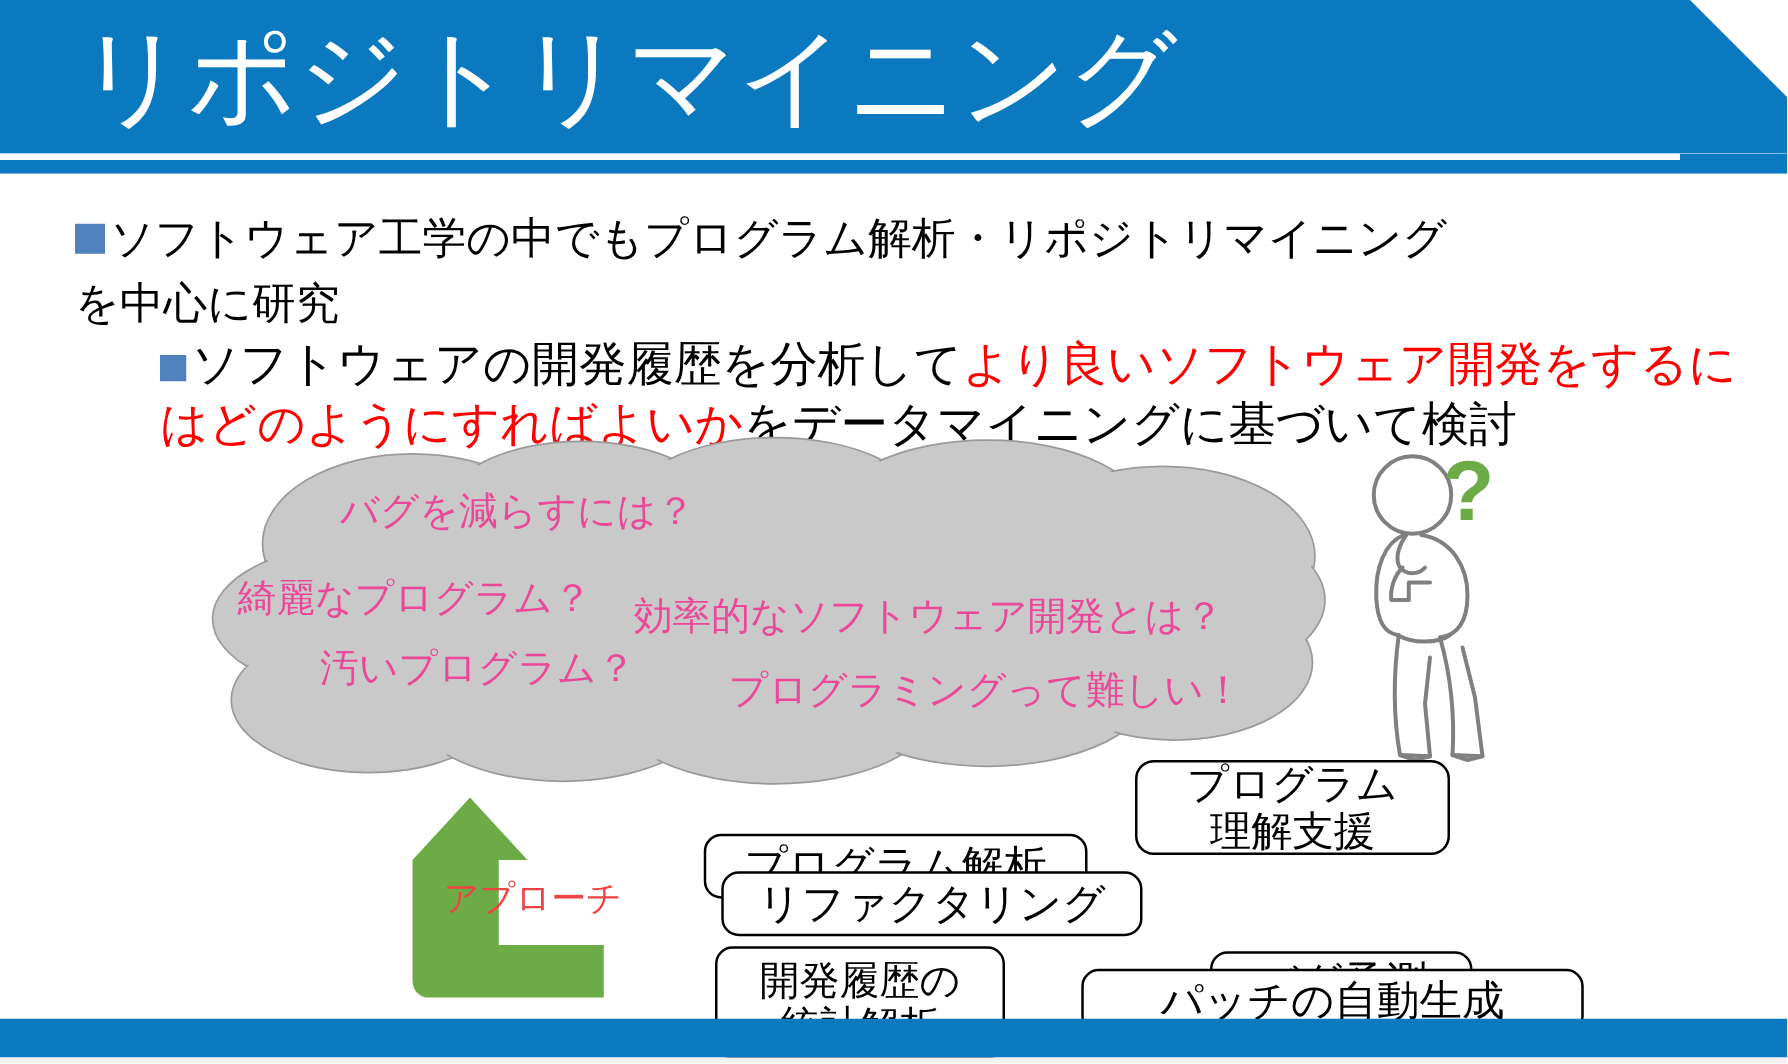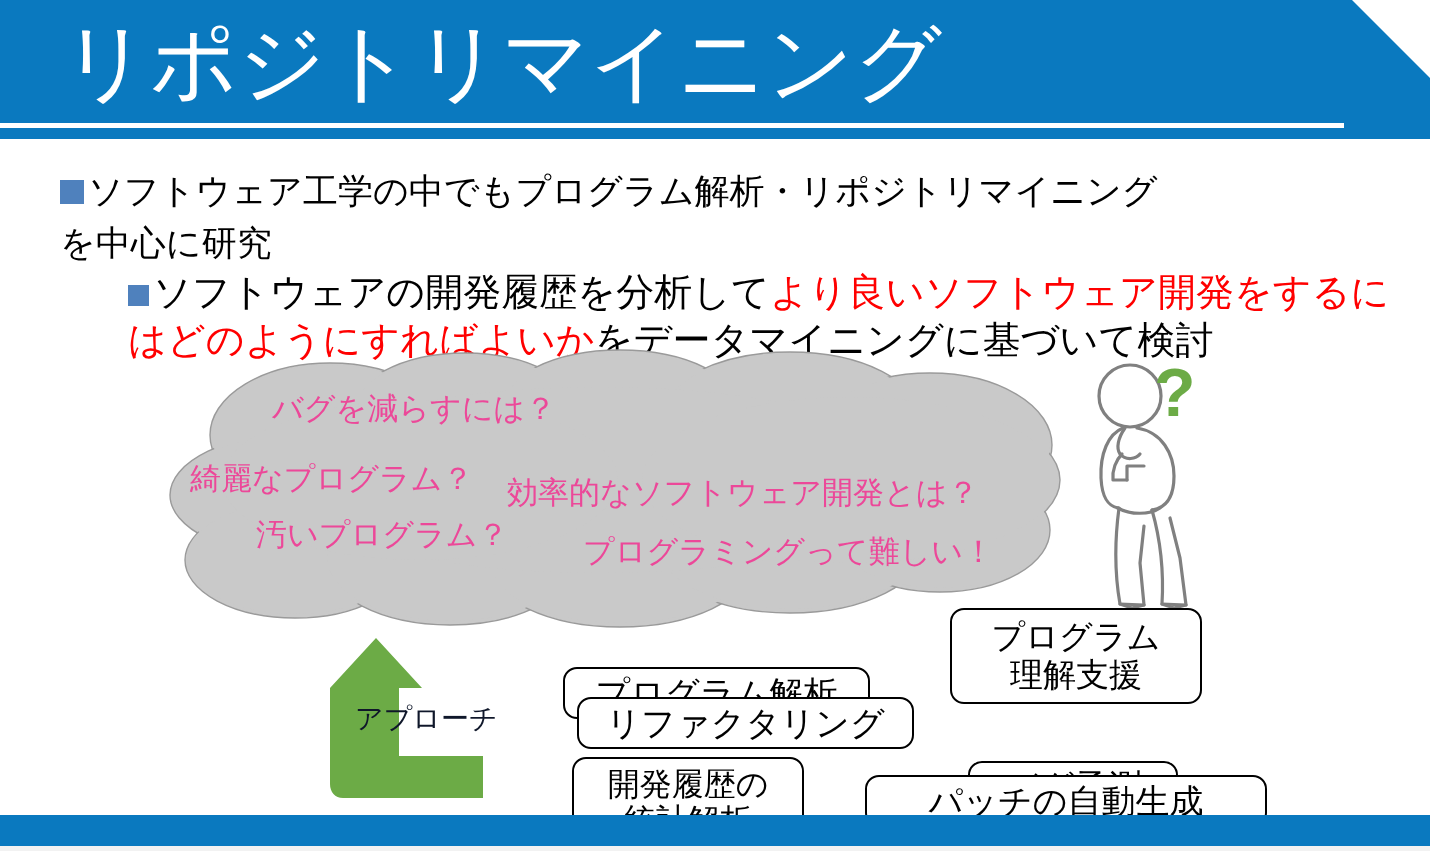--- a/index.html
+++ b/index.html
@@ -65,40 +65,40 @@
   #cloud-q5{left:256px;top:516px;}
   #cloud-q6{left:571px;top:533px;margin-left:12px;}
 
   
   #person{position:absolute;left:1082px;top:358px;width:130px;height:260px;}
   #qmark{position:absolute;left:1148px;top:358px;width:60px;height:80px;}
 
   
   #approach-arrow{position:absolute;left:283px;top:636px;width:230px;height:165px;}
   #approach-label{
-    position:absolute;left:355px;top:700px;font-size:28px;color:#0f172a;white-space:nowrap;
+    position:absolute;left:355px;top:700px;font-size:28px;color:#ef4444;white-space:nowrap;
   }
 
   
   .rbox{
     position:absolute;
     border:2px solid #000000;
     border-radius:14px;
     background:#ffffff;
     color:#000000;
     display:flex;align-items:center;justify-content:center;
     text-align:center;
     font-size:34px;line-height:38px;
     box-sizing:border-box;
     white-space:pre-line;
   }
   #box-prog-analysis{left:563px;top:631px;width:307px;height:52px;margin-top:36px;}
   #box-refactoring{left:577px;top:697px;width:337px;height:52px;}
   #box-devhist{left:572px;top:757px;width:232px;height:90px;font-size:32px;line-height:36px;}
-  #box-prog-understanding{left:950px;top:608px;width:252px;height:96px;font-size:33px;line-height:38px;}
+  #box-prog-understanding{left:908px;top:608px;width:252px;height:76px;font-size:33px;line-height:38px;border-radius:15px;}
   #box-bugpred{left:968px;top:713px;width:210px;height:50px;margin-top:48px;}
   #box-patch{left:865px;top:775px;width:402px;height:52px;}
 
   
   #footer-band{position:absolute;left:0;top:815px;width:1430px;height:31px;background:#0a79bf;}
   #footer-edge{position:absolute;left:0;top:846px;width:1430px;height:5px;background:#f2f2f2;}
 </style>
 </head>
 <body>
 

